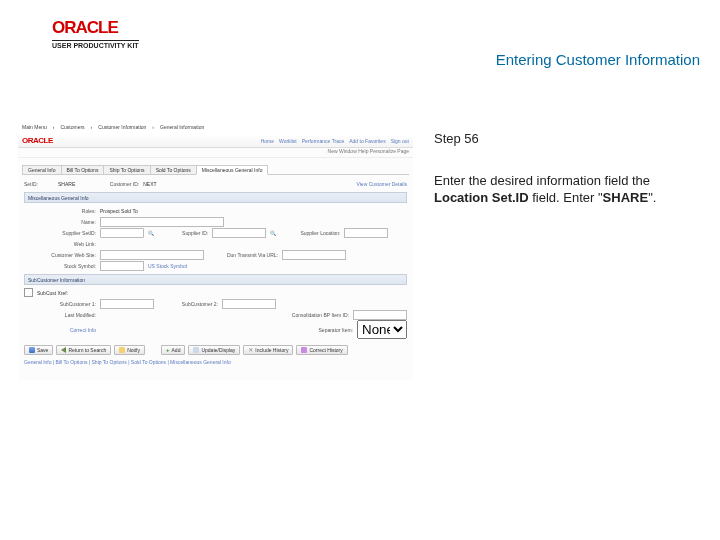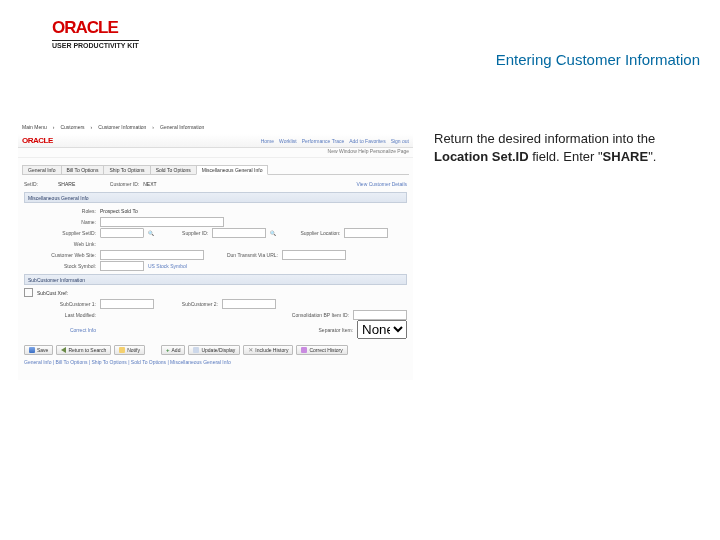--- a/index.html
+++ b/index.html
@@ -50,22 +50,23 @@
 
   <div class="hdr">
     <span class="logo">
       <span class="o">ORACLE</span>
       <span class="sub">USER PRODUCTIVITY KIT</span>
     </span>
     <span class="title">Entering Customer Information</span>
   </div>
 
   <div class="instr">
+    <div class="step">Step 56</div>
     <div>
-      <span>Return the desired information into the </span><b>Location Set.ID</b><span> field. Enter "</span><b>SHARE</b><span>".</span>
+      <span>Enter the desired information field the </span><b>Location Set.ID</b><span> field. Enter "</span><b>SHARE</b><span>".</span>
     </div>
   </div>
 
   <div class="shot">
     <div class="topbar">
       <span>Main Menu</span>
         <span>›</span>
       <span>Customers</span>
         <span>›</span>
       <span>Customer Information</span>

